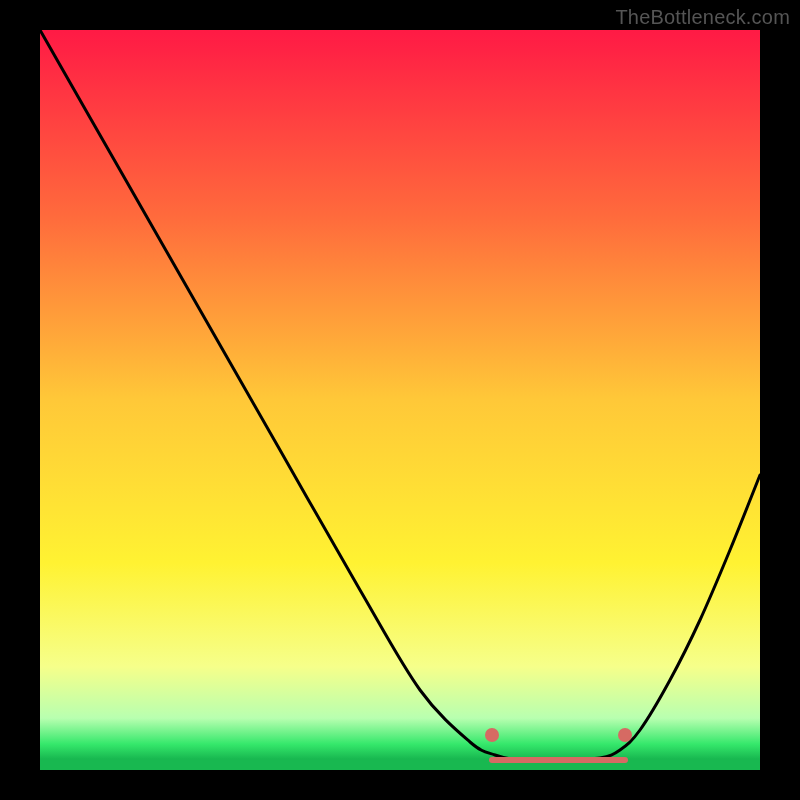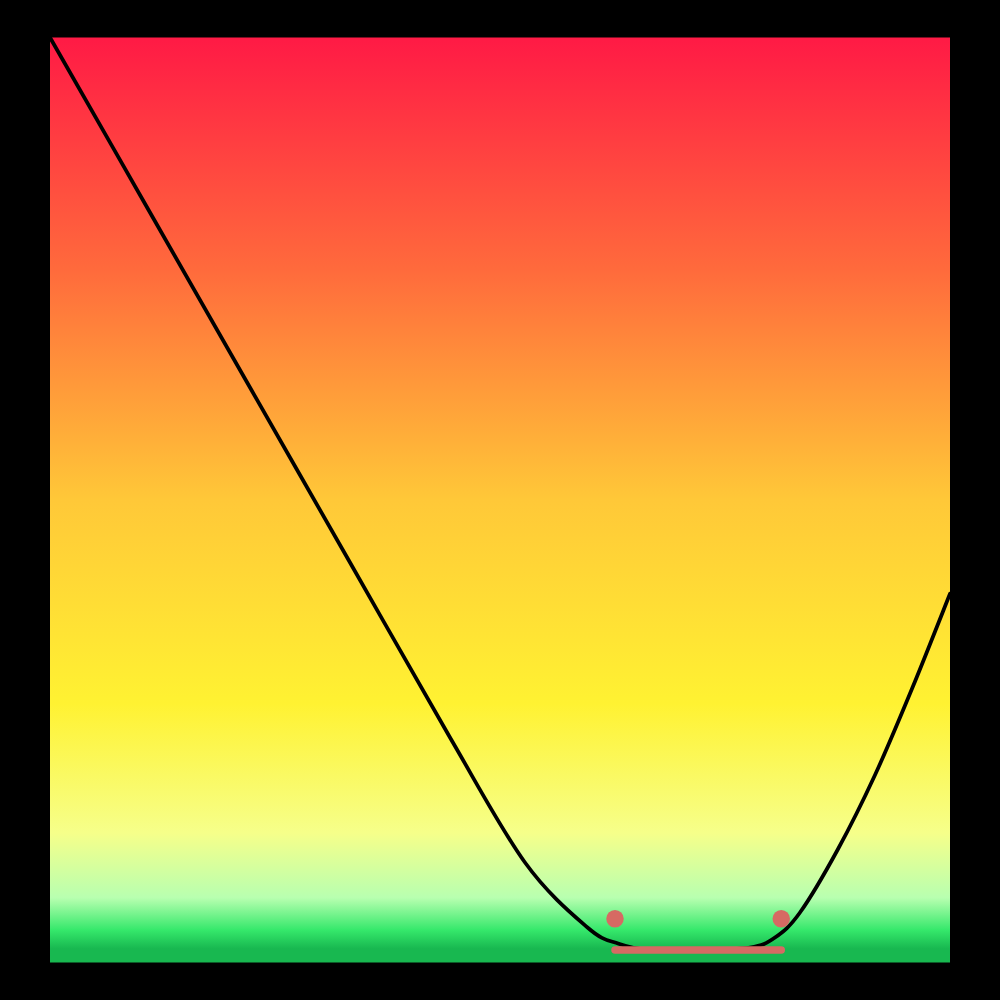--- a/index.html
+++ b/index.html
@@ -31,20 +31,21 @@
   svg {
     position: absolute;
     top: 0;
     left: 0;
   }
 </style>
 </head>
 <body>
 
 <div class="container">
+  <div class="watermark">TheBottleneck.com</div>
   <svg id="chart-svg" width="800" height="800" viewBox="0 0 800 800">
       <defs>
         <linearGradient id="bg-grad" x1="0" y1="0" x2="0" y2="1">
           <stop offset="0%" stop-color="#ff1a45"></stop>
           <stop offset="25%" stop-color="#ff6a3c"></stop>
           <stop offset="50%" stop-color="#ffc838"></stop>
           <stop offset="72%" stop-color="#fff232"></stop>
           <stop offset="86%" stop-color="#f6ff8a"></stop>
           <stop offset="93%" stop-color="#b8ffb0"></stop>
           <stop offset="96.5%" stop-color="#35e86b"></stop>

